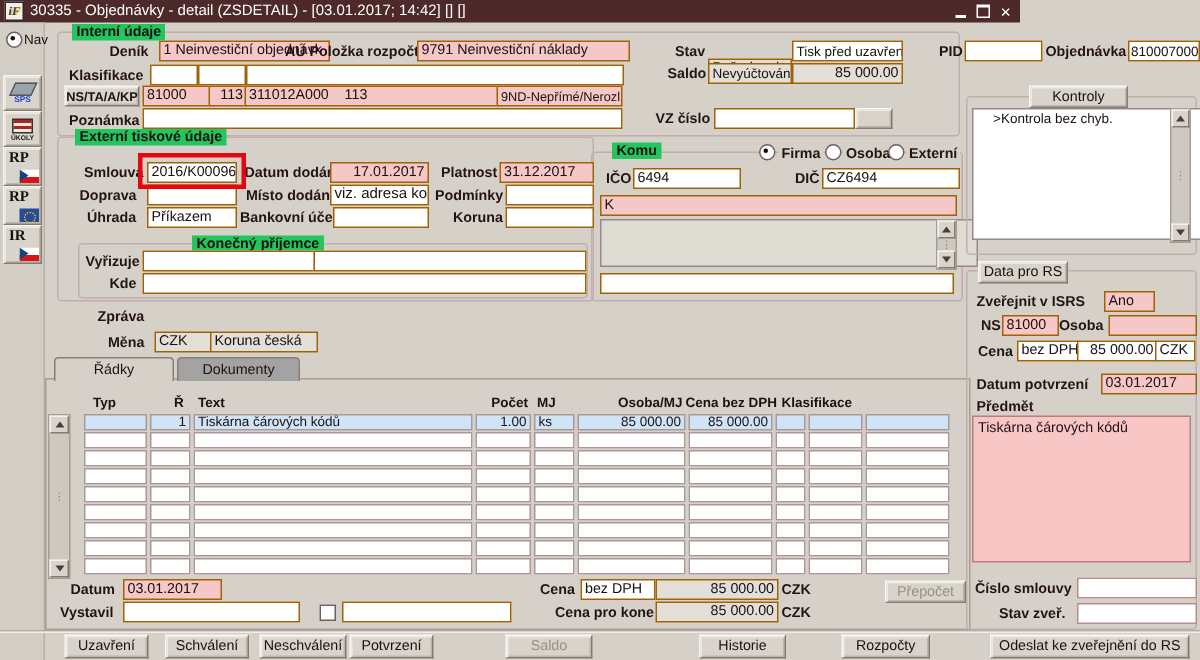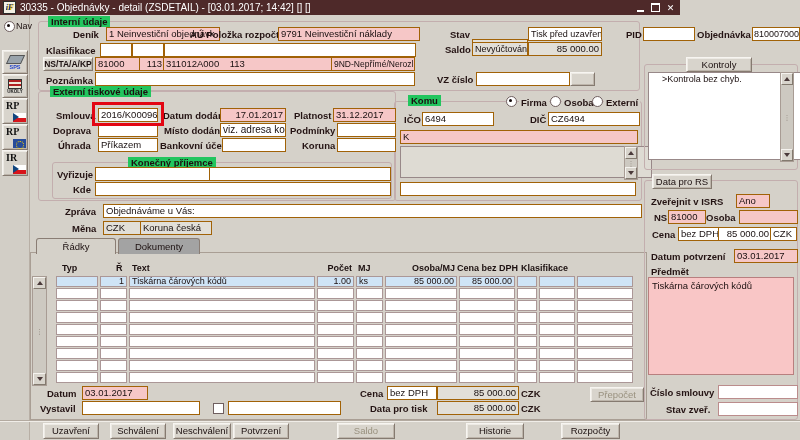--- a/index.html
+++ b/index.html
@@ -204,21 +204,20 @@
         <div class="tu"></div>
       </div>
     <div class="sb-dots">⋮</div>
     <div class="sb-btn">
         <div class="td"></div>
       </div>
   </div>
   <div class="fld abs" style="left:400px;top:182px;width:230px"></div>
 
   <div class="lbl abs" style="left:65px;top:206px">Zpráva</div>
-  <div class="fld abs" style="left:103px;top:204px;width:533px">Objednáváme u Vás:</div>
   <div class="lbl abs" style="left:72px;top:223px">Měna</div>
   <div class="fld gray abs" style="left:103px;top:221px;width:32px">CZK</div>
   <div class="fld gray abs" style="left:140px;top:221px;width:66px">Koruna česká</div>
 
   <div class="abs" style="left:30px;top:252px;width:615px;height:166px;border:1px solid #a99e94"></div>
   <div class="tab abs" style="left:36px;top:238px;width:78px;background:#d5d1c9;z-index:2">Řádky</div>
   <div class="tab abs" style="left:118px;top:238px;width:80px;background:#a3a3a3">Dokumenty</div>
 
   <div class="thead abs" style="left:62px;top:263px">Typ</div>
   <div class="thead abs" style="left:116px;top:263px">Ř</div>
@@ -354,21 +353,21 @@
   <div class="fld pink abs" style="left:82px;top:386px;width:60px">03.01.2017</div>
   <div class="lbl abs" style="left:40px;top:403px">Vystavil</div>
   <div class="fld abs" style="left:82px;top:401px;width:112px"></div>
   <div class="checkbox abs" style="left:213px;top:403px"></div>
   <div class="fld abs" style="left:228px;top:401px;width:107px"></div>
 
   <div class="lbl abs" style="left:360px;top:388px">Cena</div>
   <div class="fld abs" style="left:387px;top:386px;width:44px">bez DPH</div>
   <div class="fld gray right abs" style="left:437px;top:386px;width:76px">85 000.00</div>
   <div class="lbl abs" style="left:521px;top:388px">CZK</div>
-  <div class="lbl abs" style="left:370px;top:403px">Data pro tisk</div>
+  <div class="lbl abs" style="left:370px;top:403px">Cena pro kone</div>
   <div class="fld gray right abs" style="left:437px;top:401px;width:76px">85 000.00</div>
   <div class="lbl abs" style="left:521px;top:403px">CZK</div>
   <div class="btn dis abs" style="left:590px;top:387px;width:52px;height:13px;line-height:13px">Přepočet</div>
 
   <div class="grp abs" style="left:644px;top:64px;width:152px;height:104px"></div>
   <div class="btn abs" style="left:686px;top:57px;width:64px;height:13px;line-height:13px">Kontroly</div>
   <div class="ta abs" style="left:648px;top:72px;width:138px;height:84px;font-size:9px">&gt;Kontrola bez chyb.</div>
   <div class="sb abs" style="left:780px;top:72px;width:12px;height:88px">
     <div class="sb-btn">
         <div class="tu"></div>
@@ -402,14 +401,15 @@
 
   <div class="abs" style="left:0;top:420px;width:800px;height:1px;background:#b3aaa0"></div>
   <div class="abs" style="left:0;top:421px;width:800px;height:1px;background:#f0ede8"></div>
   <div class="btn abs" style="left:43px;top:423px;width:54px;height:14px;line-height:14px">Uzavření</div>
   <div class="btn abs" style="left:110px;top:423px;width:54px;height:14px;line-height:14px">Schválení</div>
   <div class="btn abs" style="left:173px;top:423px;width:56px;height:14px;line-height:14px">Neschválení</div>
   <div class="btn abs" style="left:233px;top:423px;width:54px;height:14px;line-height:14px">Potvrzení</div>
   <div class="btn dis abs" style="left:337px;top:423px;width:56px;height:14px;line-height:14px">Saldo</div>
   <div class="btn abs" style="left:466px;top:423px;width:56px;height:14px;line-height:14px">Historie</div>
   <div class="btn abs" style="left:561px;top:423px;width:57px;height:14px;line-height:14px">Rozpočty</div>
+  <div class="btn abs" style="left:660px;top:423px;width:131px;height:14px;line-height:14px">Odeslat ke zveřejnění do RS</div>
 
 </div>
 
 </body></html>

